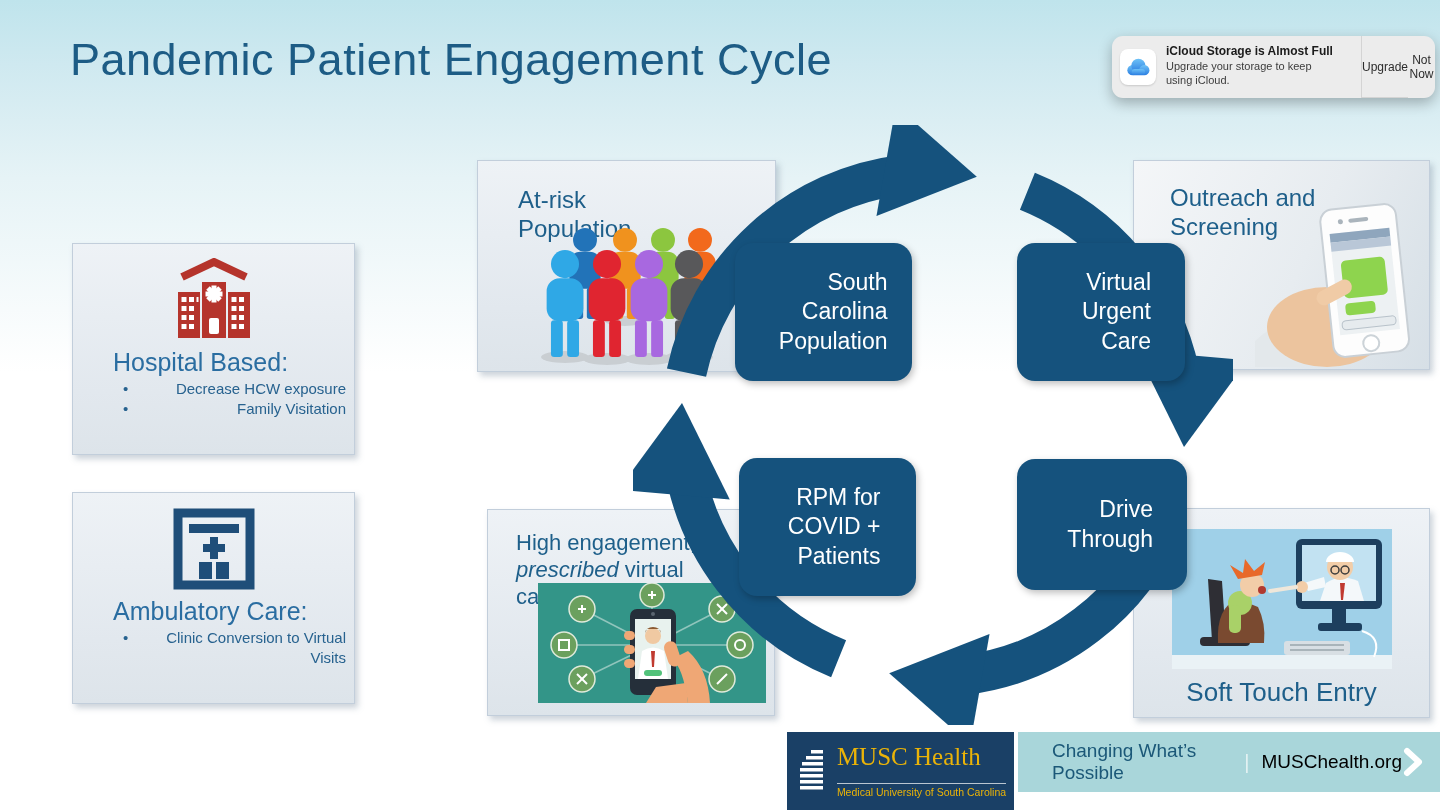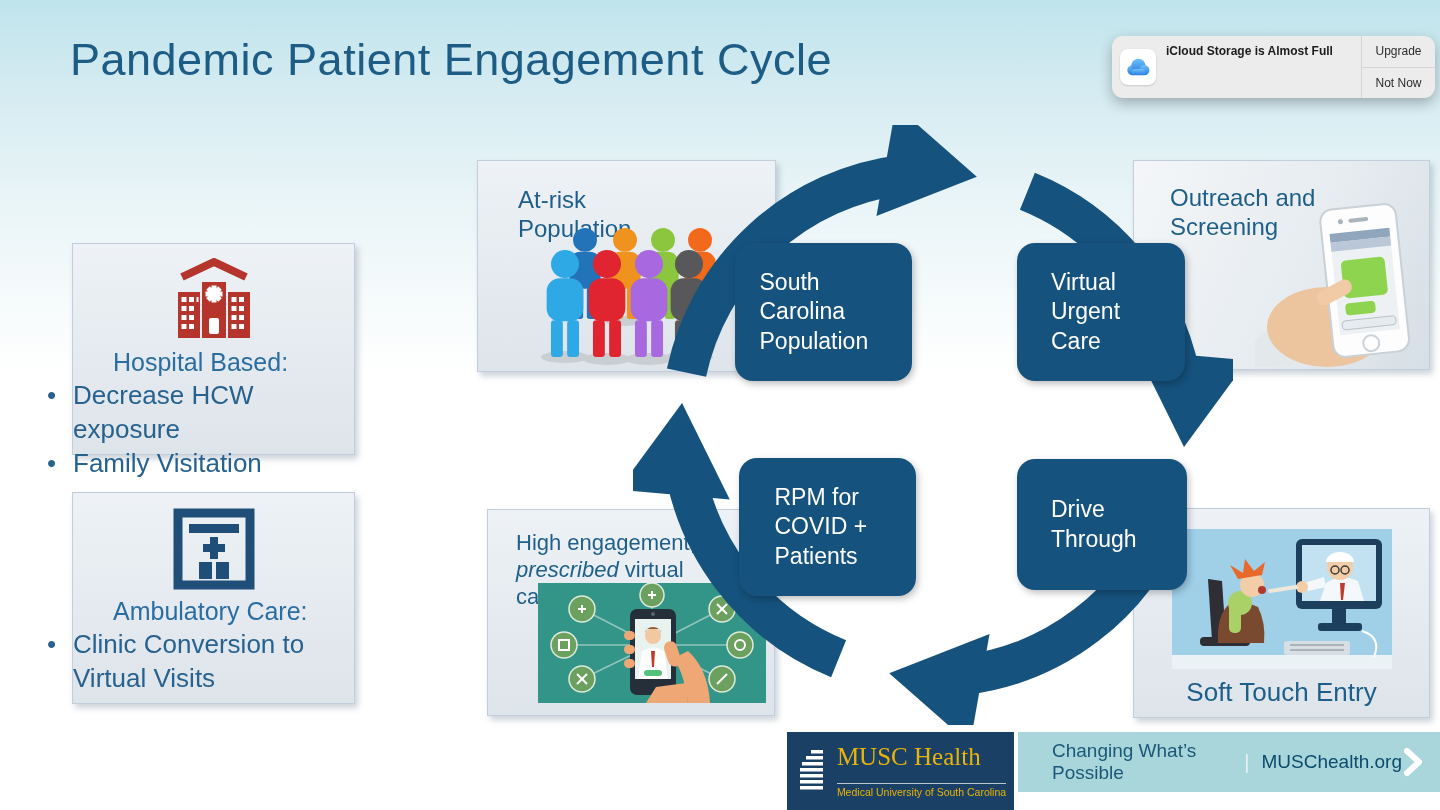--- a/index.html
+++ b/index.html
@@ -19,59 +19,59 @@
     position:absolute; left:1112px; top:36px; width:323px; height:62px; z-index:10;
     background:#ececec; border-radius:11px; box-shadow:0 5px 14px rgba(0,0,0,.28);
     display:flex; align-items:stretch; overflow:hidden;
   }
   .notif-icon-wrap { width:52px; display:flex; align-items:center; justify-content:center; }
   .notif-icon { width:36px; height:36px; background:#ffffff; border-radius:8px;
     display:flex; align-items:center; justify-content:center; box-shadow:0 1px 2px rgba(0,0,0,.15); }
   .notif-text { flex:1; padding:8px 6px 6px 2px; min-width:0; }
   .notif-title { font-size:12px; font-weight:bold; color:#1b1b1b; line-height:1.25; }
   .notif-body { font-size:11px; color:#3c3c3c; line-height:1.25; margin-top:1px; }
-  .notif-actions { width:74px; border-left:1px solid #d4d4d4; display:flex; flex-direction:column; }
+  .notif-actions { width:74px; border-left:1px solid #d4d4d4; display:flex; }
   .notif-btn { flex:1; background:none; border:none; font-family:inherit; font-size:12px;
     color:#2c2c2c; cursor:pointer; }
   .notif-btn:first-child { border-bottom:1px solid #d4d4d4; }
   
   .panel {
     position:absolute; z-index:1;
     background:linear-gradient(180deg,#eef2f6 0%,#e2e8ee 70%,#dde4ea 100%);
     border:1px solid #c2cedb; box-shadow:3px 4px 6px rgba(110,130,150,.35);
   }
   .panel-label { color:#1e5f8a; font-size:24px; line-height:1.22; }
   
   .side-panel { left:72px; width:283px; height:212px; text-align:left; }
   .side-icon { display:block; margin:14px auto 6px auto; }
   .side-heading { font-size:25px; color:#2a6da1; margin-left:40px; }
   .side-bullets { list-style:none; margin:2px 0 0 0; }
-  .side-bullets li { position:relative; font-size:26px; color:#27628f; line-height:1.3;
-    margin-right:8px; }
+  .side-bullets li { position:relative; font-size:15px; color:#27628f; line-height:1.3;
+    margin-left:76px; margin-right:8px;text-align:right; }
   .side-bullets li::before { content:"\2022"; position:absolute; left:-26px; top:0; color:#27628f; }
   
   .p-atrisk   { left:477px; top:160px; width:299px; height:212px; }
   .p-outreach { left:1133px; top:160px; width:297px; height:210px;
     background:linear-gradient(115deg,#f4f6f8 0%,#e7ecf0 55%,#d6dfe6 100%); }
   .p-engage   { left:487px; top:509px; width:288px; height:207px; }
   .p-softtouch{ left:1133px; top:508px; width:297px; height:210px; }
   .p-atrisk .panel-label   { position:absolute; left:40px; top:24px; width:170px; }
   .p-outreach .panel-label { position:absolute; left:36px; top:22px; width:215px; }
   .p-engage .panel-label   { position:absolute; left:28px; top:20px; width:200px; font-size:22px; }
   .p-softtouch .panel-label{ position:absolute; left:0; bottom:8px; width:100%;
     text-align:center; font-size:26px; }
   .people-art   { position:absolute; right:28px; bottom:6px; }
   .phone-art    { position:absolute; right:4px;  bottom:2px; }
   .telehealth-art { position:absolute; right:8px; bottom:12px; }
   .softtouch-art  { position:absolute; left:38px; top:20px; }
   
   .cycle-svg { position:absolute; left:633px; top:125px; z-index:2; pointer-events:none; }
   .cycle-node {
     position:absolute; z-index:3; background:#15527d; border-radius:18px;
-    display:flex; align-items:center; justify-content:center; text-align:left;
+    display:flex; align-items:center; justify-content:center; text-align:right;
     color:#fff; font-size:23px; line-height:1.28; box-shadow:2px 3px 7px rgba(0,0,0,.25);
   }
   .cycle-node span { display:block; }
   .node-sc   { left:735px;  top:243px; width:177px; height:138px; }
   .node-vuc  { left:1017px; top:243px; width:168px; height:138px; }
   .node-rpm  { left:739px;  top:458px; width:177px; height:138px; }
   .node-dt   { left:1017px; top:459px; width:170px; height:131px; }
   .node-sc span  { max-width:128px; }
   .node-vuc span { max-width:100px; }
   .node-rpm span { max-width:106px; }
@@ -83,21 +83,21 @@
   }
   .logo-text-wrap { color:#eab308; }
   .logo-name { font-family:"Liberation Serif", serif; font-size:25px; line-height:1; }
   .logo-sub { font-size:10.5px; margin-top:14px; padding-top:2px; border-top:1px solid rgba(255,255,255,.7); }
   .footer-tag-bar {
     position:absolute; left:1018px; top:732px; width:422px; height:60px; z-index:4;
     background:#a9d6da; display:flex; align-items:center; padding-left:34px;
   }
   .tagline { color:#1b5878; font-size:19px; }
   .tag-divider { color:#e4f2f3; font-size:20px; margin:0 12px; }
-  .tag-url { color:#0c4a6e; font-size:19px; }
+  .tag-url { color:#000000; font-size:19px; }
   .tag-chevron { margin-left:auto; margin-right:16px; display:flex; align-items:center; }
 </style>
 </head>
 <body>
 
 <div class="stage">
 
   <h1 class="slide-title">Pandemic Patient Engagement Cycle</h1>
 
   <div class="notification">
@@ -114,20 +114,24 @@
             <circle cx="12" cy="19" r="6.5"></circle>
             <circle cx="19.5" cy="13.5" r="9"></circle>
             <circle cx="27" cy="19" r="6.5"></circle>
             <rect x="11" y="17.5" width="17" height="8" rx="4"></rect>
           </g>
         </svg>
       </div>
     </div>
     <div class="notif-text">
       <div class="notif-title">iCloud Storage is Almost Full</div>
+      <div class="notif-body">
+        <span>Upgrade your storage to keep</span><br>
+        <span>using iCloud.</span>
+      </div>
     </div>
     <div class="notif-actions">
       <button class="notif-btn">Upgrade</button>
       <button class="notif-btn">Not Now</button>
     </div>
   </div>
 
   <div class="panel side-panel" style="top:243px;">
     <svg class="side-icon" width="96" height="84" viewBox="0 0 96 84">
       <path d="M16 19 L48 4 L80 19" fill="none" stroke="#b5342c" stroke-width="8"></path>

